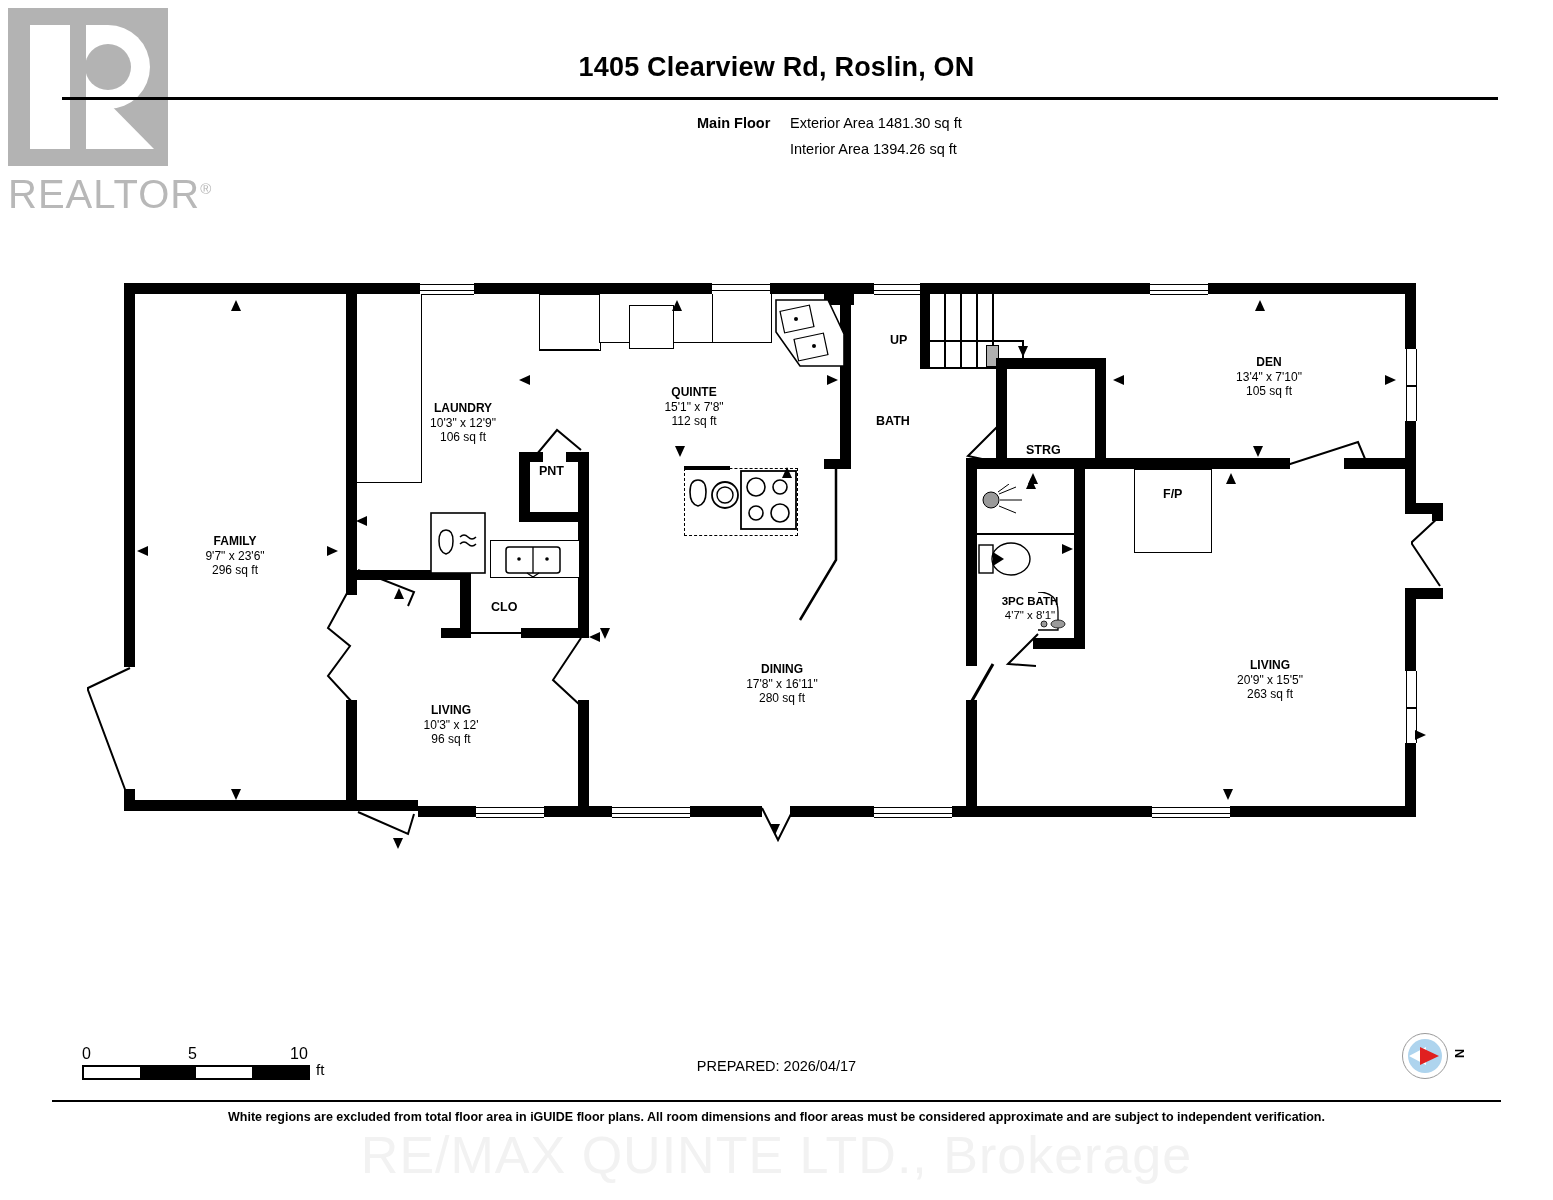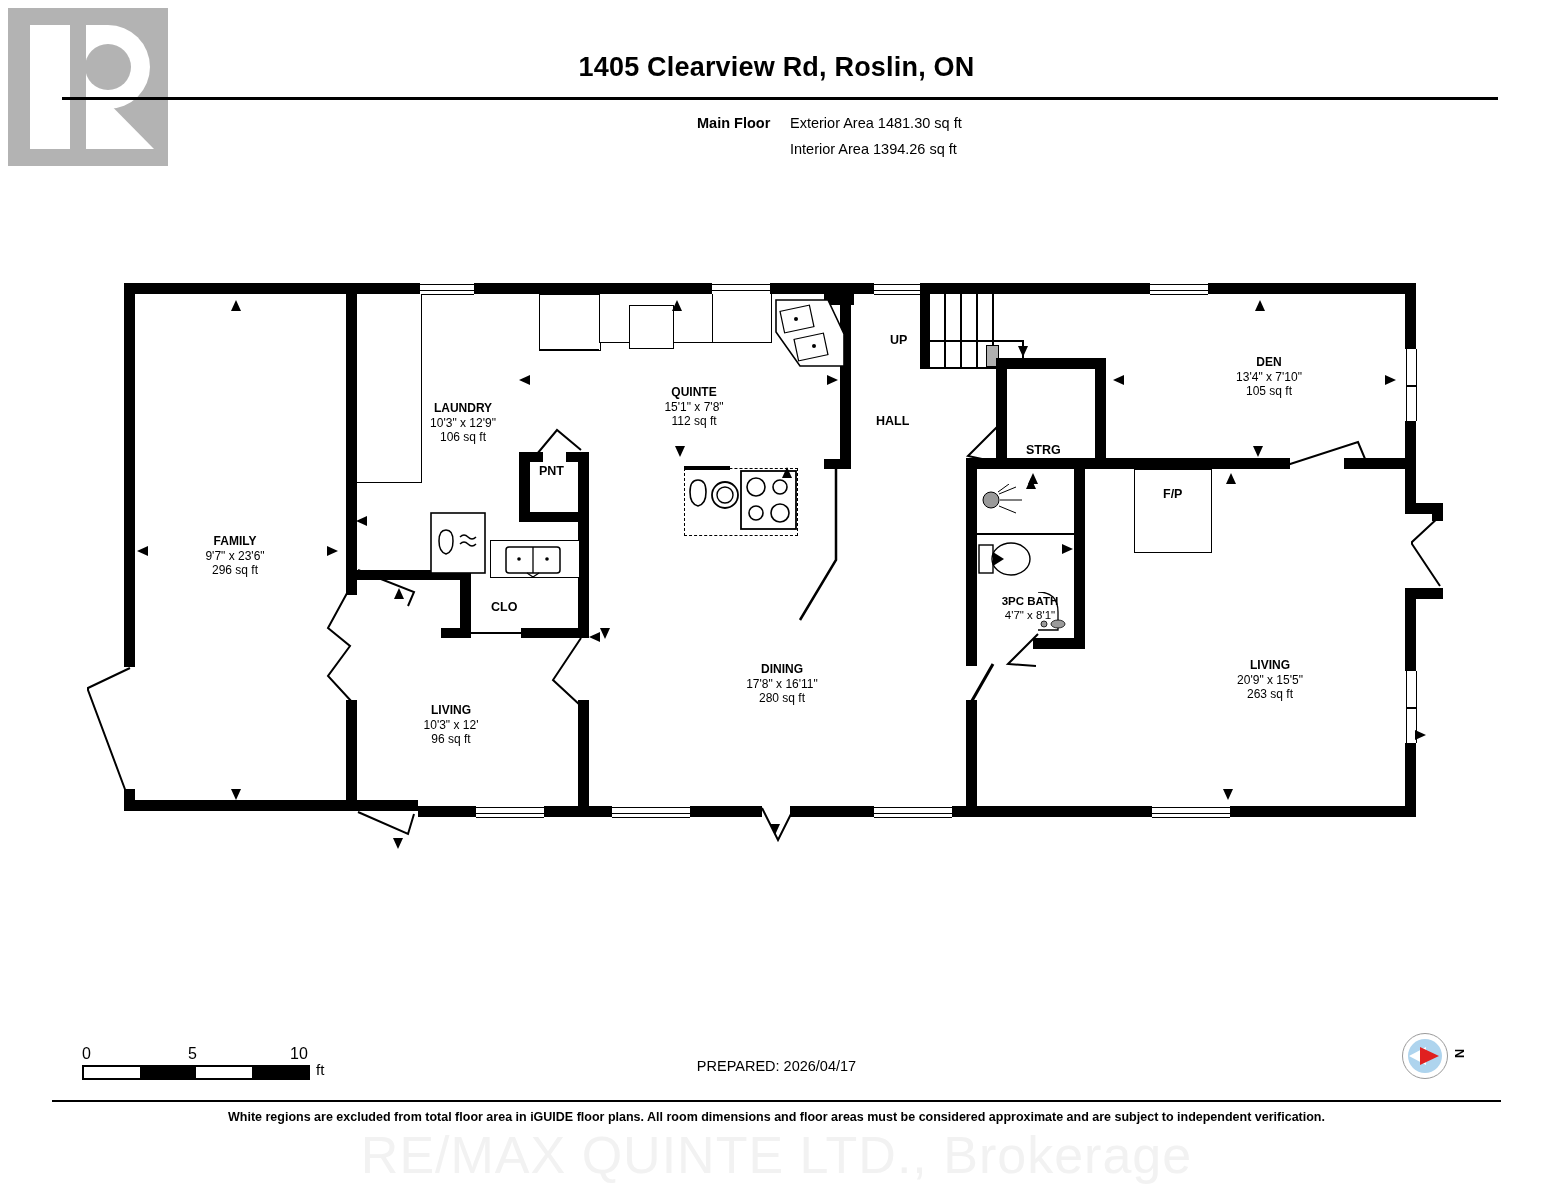--- a/index.html
+++ b/index.html
@@ -70,20 +70,21 @@
       <rect x="22" y="17" width="40" height="124" fill="#fff"></rect>
       <path d="M78 17 h22 a42 42 0 0 1 0 84 h-22 z" fill="#fff"></path>
       <path d="M78 72 L146 141 H78 z" fill="#fff"></path>
       <rect x="78" y="17" width="0.1" height="124" fill="#fff"></rect>
       <path d="M78 17 h18 a40 40 0 0 1 0 80 h-18 z" fill="#b3b3b3" opacity="0"></path>
       <circle cx="100" cy="59" r="23" fill="#b3b3b3"></circle>
       <rect x="62" y="17" width="16" height="124" fill="#b3b3b3"></rect>
       <path d="M96 92 L140 136 H96 z" fill="#b3b3b3" opacity="0"></path>
     </svg>
   </div>
+  <div id="realtor-word"><span>REALTOR</span><sup>®</sup></div>
 </div>
 
 <div id="page-title">1405 Clearview Rd, Roslin, ON</div>
 <div id="title-rule"></div>
 <div id="floor-info">
   <div><span class="fl">Main Floor</span><span class="val">Exterior Area 1481.30 sq ft</span></div>
   <div><span class="fl"></span><span class="val">Interior Area 1394.26 sq ft</span></div>
 </div>
 
 <div id="plan">
@@ -345,21 +346,21 @@
     <div class="dim">10'3" x 12'</div>
     <div class="area">96 sq ft</div>
   </div>
   <div class="room-label" style="left:970px;top:595px;width:120px;font-size:11.5px;line-height:13.5px;">
     <div>3PC BATH</div>
     <div class="dim">4'7" x 8'1"</div>
   </div>
 
   <div class="small-label" style="left:539px;top:464px;">PNT</div>
   <div class="small-label" style="left:491px;top:600px;">CLO</div>
-  <div class="small-label" style="left:876px;top:414px;">HALL</div>
+  <div class="small-label" style="left:876px;top:414px;">BATH</div>
   <div class="small-label" style="left:890px;top:333px;">UP</div>
   <div class="small-label" style="left:1026px;top:411px;margin-top:32px;">STRG</div>
   <div class="small-label" style="left:1163px;top:487px;">F/P</div>
 </div>
 
 <div id="scale-wrap">
   <div id="scale-nums">
     <span style="left:0;">0</span>
     <span style="left:106px;">5</span>
     <span style="left:208px;">10</span>

